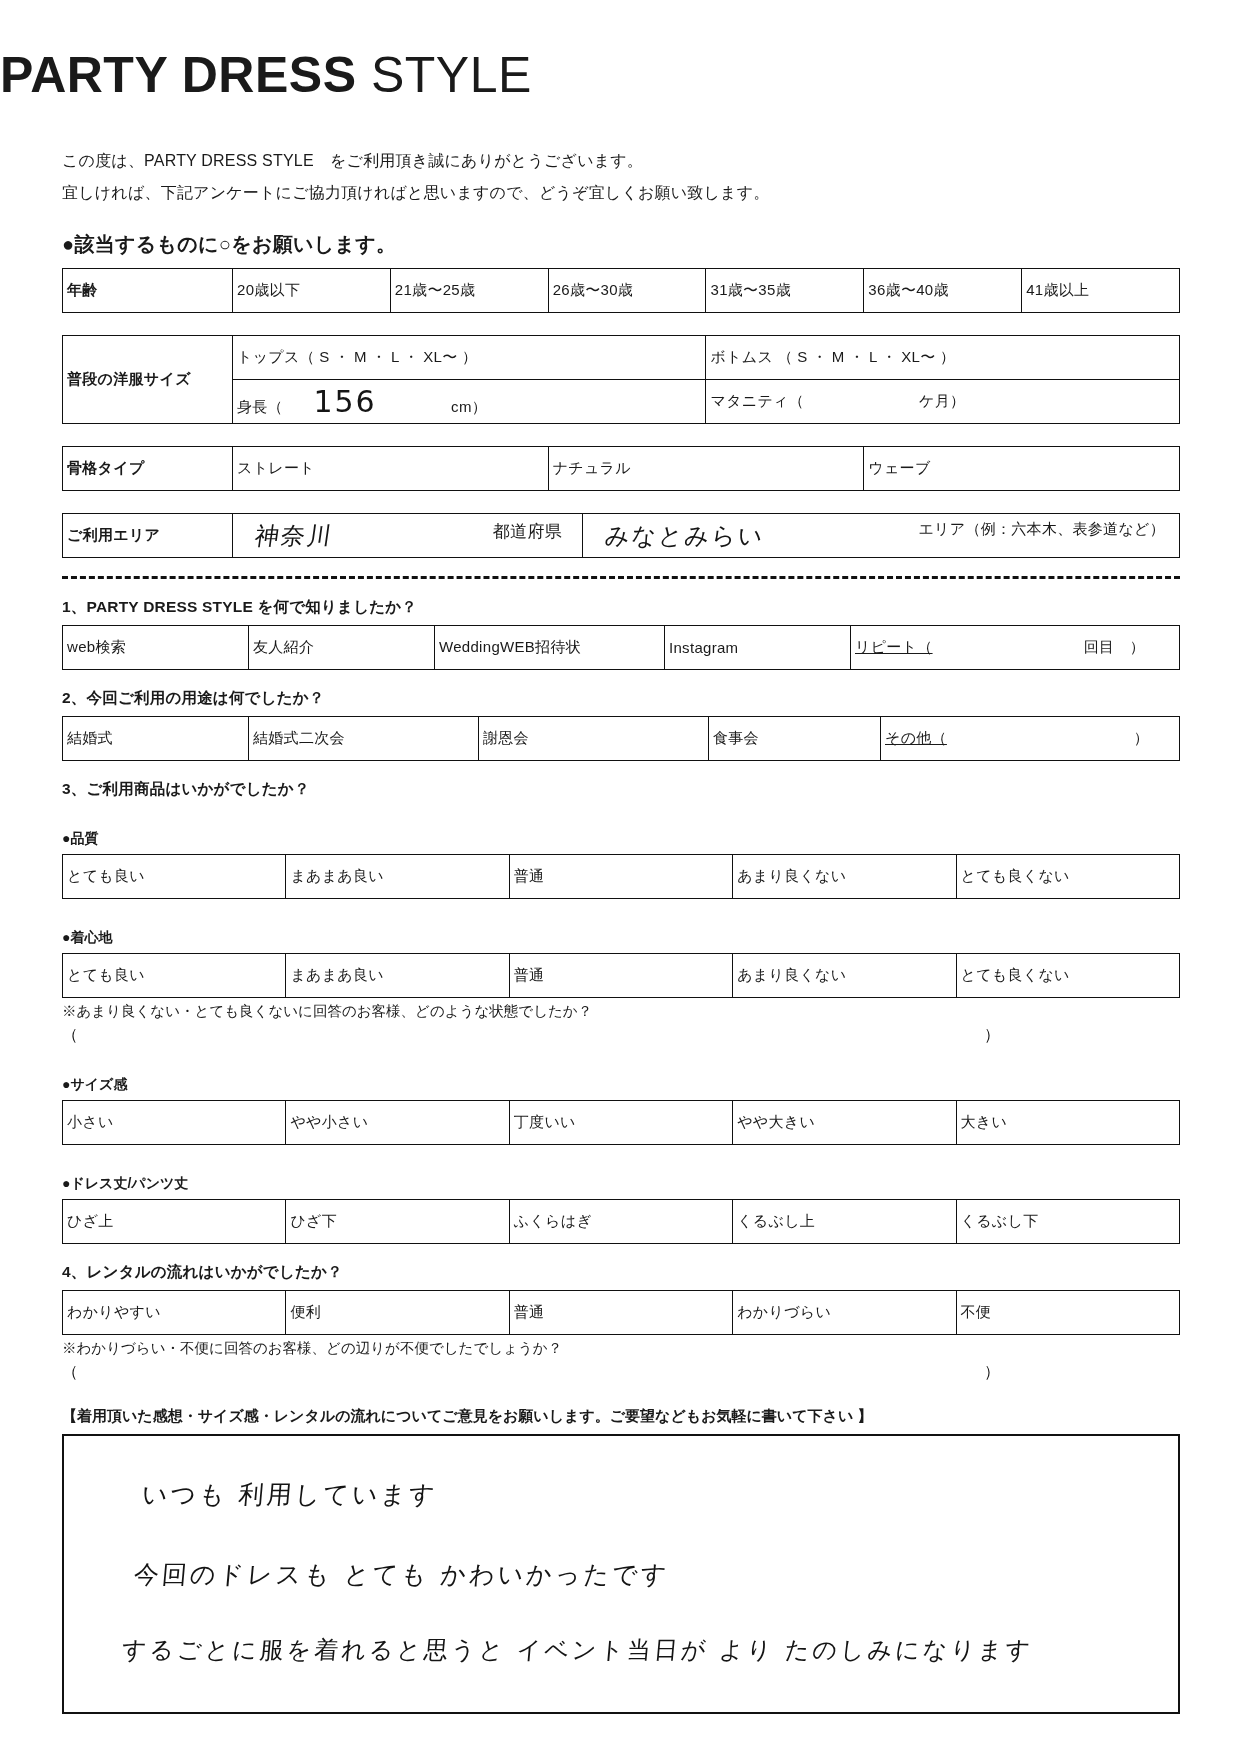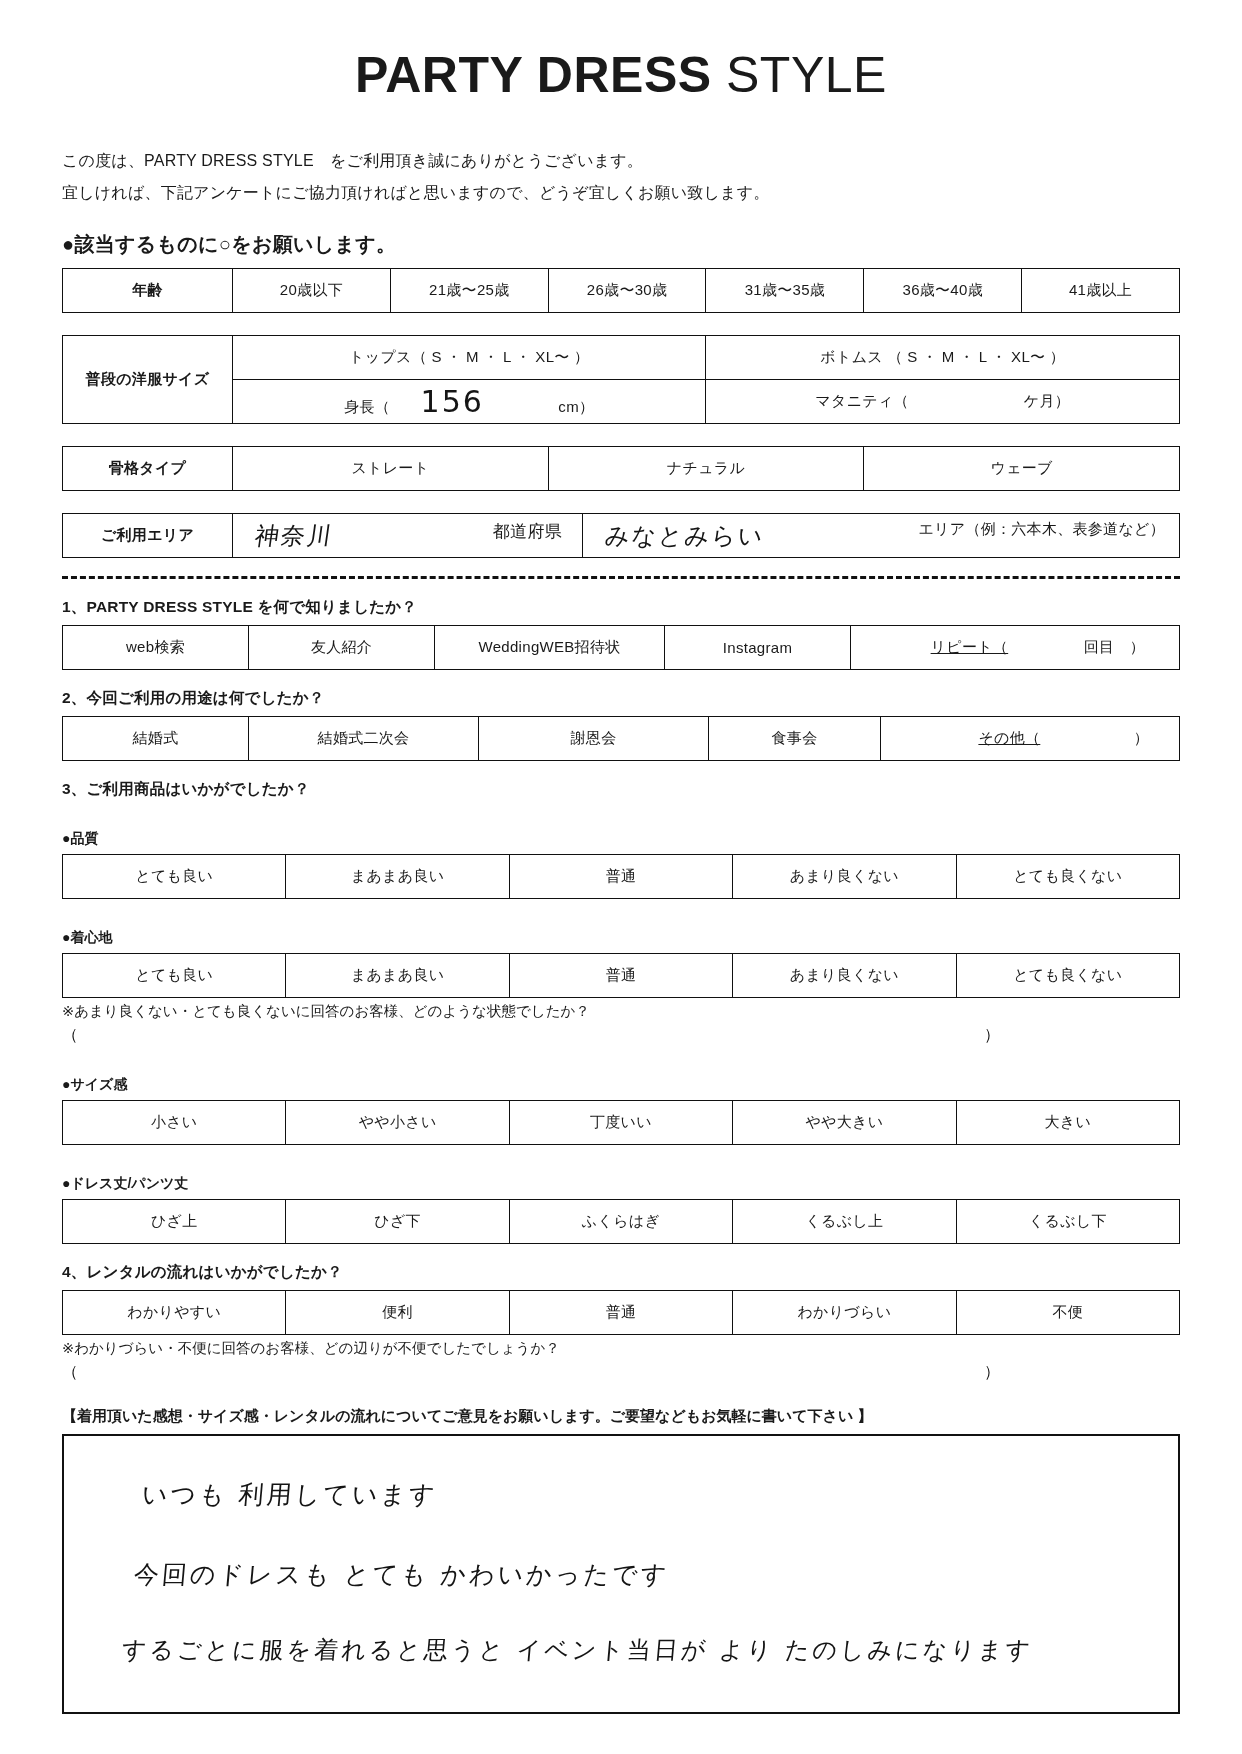--- a/index.html
+++ b/index.html
@@ -15,21 +15,21 @@
   }
   .page {
     position: relative;
     width: 1242px;
     height: 1754px;
     padding: 0;
   }
 
   
   .title-wrap {
-    text-align: center;
+    text-align: left;
     padding-top: 48px;
     padding-bottom: 12px;
   }
   .title {
     font-size: 50px;
     letter-spacing: 0.5px;
     line-height: 1.1;
     white-space: nowrap;
   }
   .title .bold { font-weight: 700; }
@@ -57,20 +57,21 @@
     letter-spacing: 0.2px;
   }
   .sub-head {
     margin: 30px 62px 6px 62px;
     font-size: 14px;
     font-weight: 700;
   }
   .note {
     margin: 4px 62px 0 62px;
     font-size: 14.5px;
+    font-family: Liberation Serif, serif;
   }
   .paren-row {
     margin: 4px 62px 0 62px;
     font-size: 16px;
     display: flex;
     justify-content: space-between;
     width: 1118px;
     max-width: calc(100% - 124px);
   }
   .paren-row span:last-child { padding-right: 180px; }
@@ -78,21 +79,20 @@
   
   table.grid {
     margin: 0 62px;
     width: 1118px;
     border-collapse: collapse;
     table-layout: fixed;
   }
   table.grid td {
     border: 1.6px solid #111;
     height: 44px;
-    text-align: center;
     vertical-align: middle;
     font-size: 15px;
     padding: 2px 4px;
     position: relative;
     letter-spacing: 0.3px;
   }
   td.lbl { font-weight: 700; font-size: 15px; }
   td.left { text-align: left; padding-left: 14px; text-decoration: underline; }
 
   

